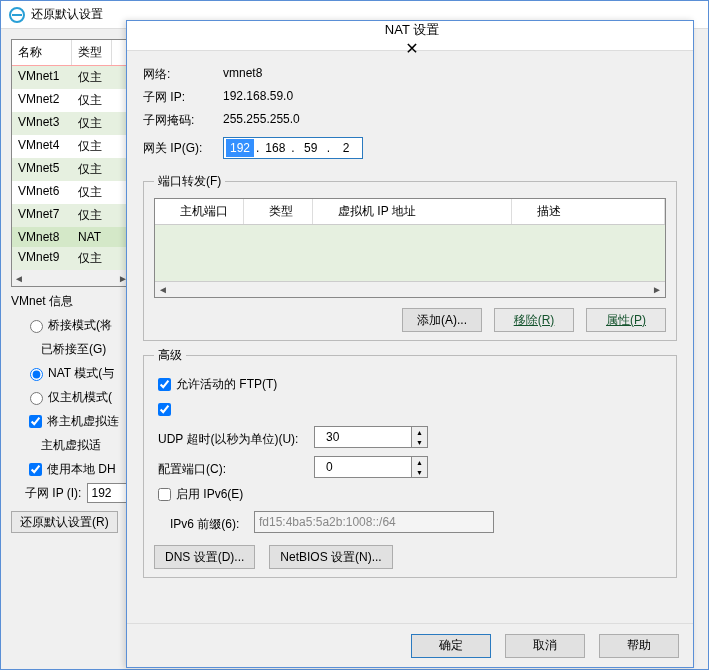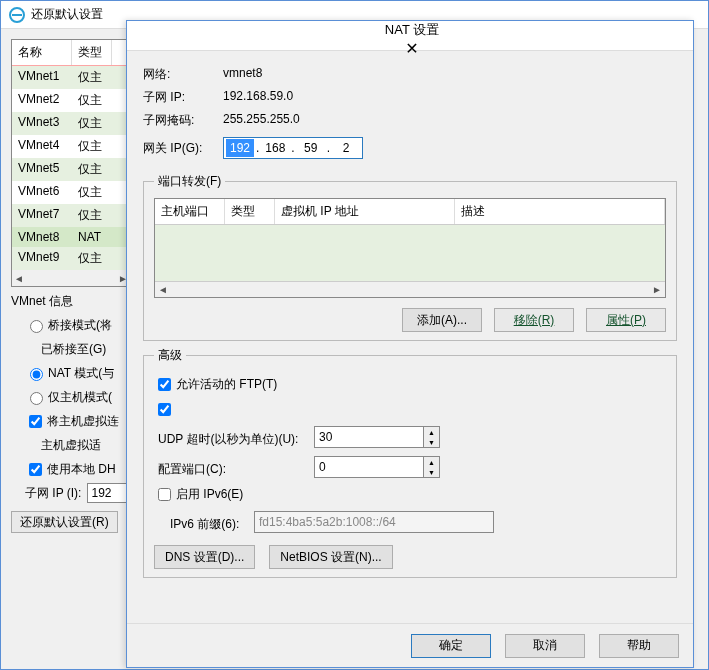--- a/index.html
+++ b/index.html
@@ -43,35 +43,35 @@
 .ip-box { display: flex; align-items: center; border: 1px solid #2a7ac0; height: 22px; background: #fff; padding: 0 2px; }
 .ip-oct { width: 28px; text-align: center; border: none; outline: none; height: 18px; }
 .ip-oct.sel { background: #3390ff; color: #fff; }
 .ip-dot { padding: 0 2px; }
 
 fieldset { border: 1px solid #bbb; margin: 6px 0; padding: 8px 10px; }
 legend { padding: 0 4px; }
 
 .pf-table { border: 1px solid #888; background: #fff; height: 100px; position: relative; }
 .pf-hdr { display: flex; background: #fff; border-bottom: 1px solid #ccc; }
-.pf-hdr > div { padding: 4px 6px; border-right: 1px solid #ddd; }
+.pf-hdr > div { padding: 4px 6px; border-right: 1px solid #ddd; margin-left: 19px; }
 .pf-body { height: 58px; background: #e6f0e0; }
 .pf-scroll { position: absolute; bottom: 0; left: 0; right: 0; height: 16px; background: #f0f0f0; display: flex; justify-content: space-between; align-items: center; padding: 0 3px; border-top: 1px solid #ccc; }
 .pf-col1 { width: 70px; } .pf-col2 { width: 50px; } .pf-col3 { width: 180px; } .pf-col4 { flex: 1; }
 .pf-btns { display: flex; justify-content: flex-end; gap: 12px; padding-top: 10px; }
 .btn { height: 24px; min-width: 80px; border: 1px solid #adadad; background: #e1e1e1; padding: 0 10px; cursor: pointer; }
 .btn:disabled { color: #14532d; background: #e9e9e9; text-decoration: underline; }
 
 .chk-row { display: flex; align-items: center; padding: 3px 0; }
 .chk-row input { margin-right: 5px; }
 .sp-row { display: flex; align-items: flex-end; padding: 4px 0; }
 .sp-lbl { width: 160px; padding-left: 4px; }
 .sp-lbl2 { width: 100px; padding-left: 16px; }
 .spinner { display: flex; }
-.spinner input { width: 110px; height: 22px; border: 1px solid #888; padding: 0 4px; }
+.spinner input { width: 98px; height: 22px; border: 1px solid #888; padding: 0 11px; }
 .sp-ud { width: 16px; display: flex; flex-direction: column; border: 1px solid #888; border-left: none; }
 .sp-ud > div { flex: 1; display: flex; align-items: center; justify-content: center; font-size: 7px; background: #eee; cursor: pointer; }
 .v6inp { width: 240px; height: 22px; border: 1px solid #888; padding: 0 4px; }
 .v6inp:disabled { background: #f4f4f4; color: #888; }
 
 .adv-btns { display: flex; gap: 14px; padding: 8px 0 0 0; }
 
 .m-footer { height: 44px; border-top: 1px solid #ddd; display: flex; justify-content: flex-end; align-items: center; padding: 0 14px; gap: 14px; background: #f0f0f0; }
 .btn.primary { border: 1px solid #2a7ac0; }
 </style>

